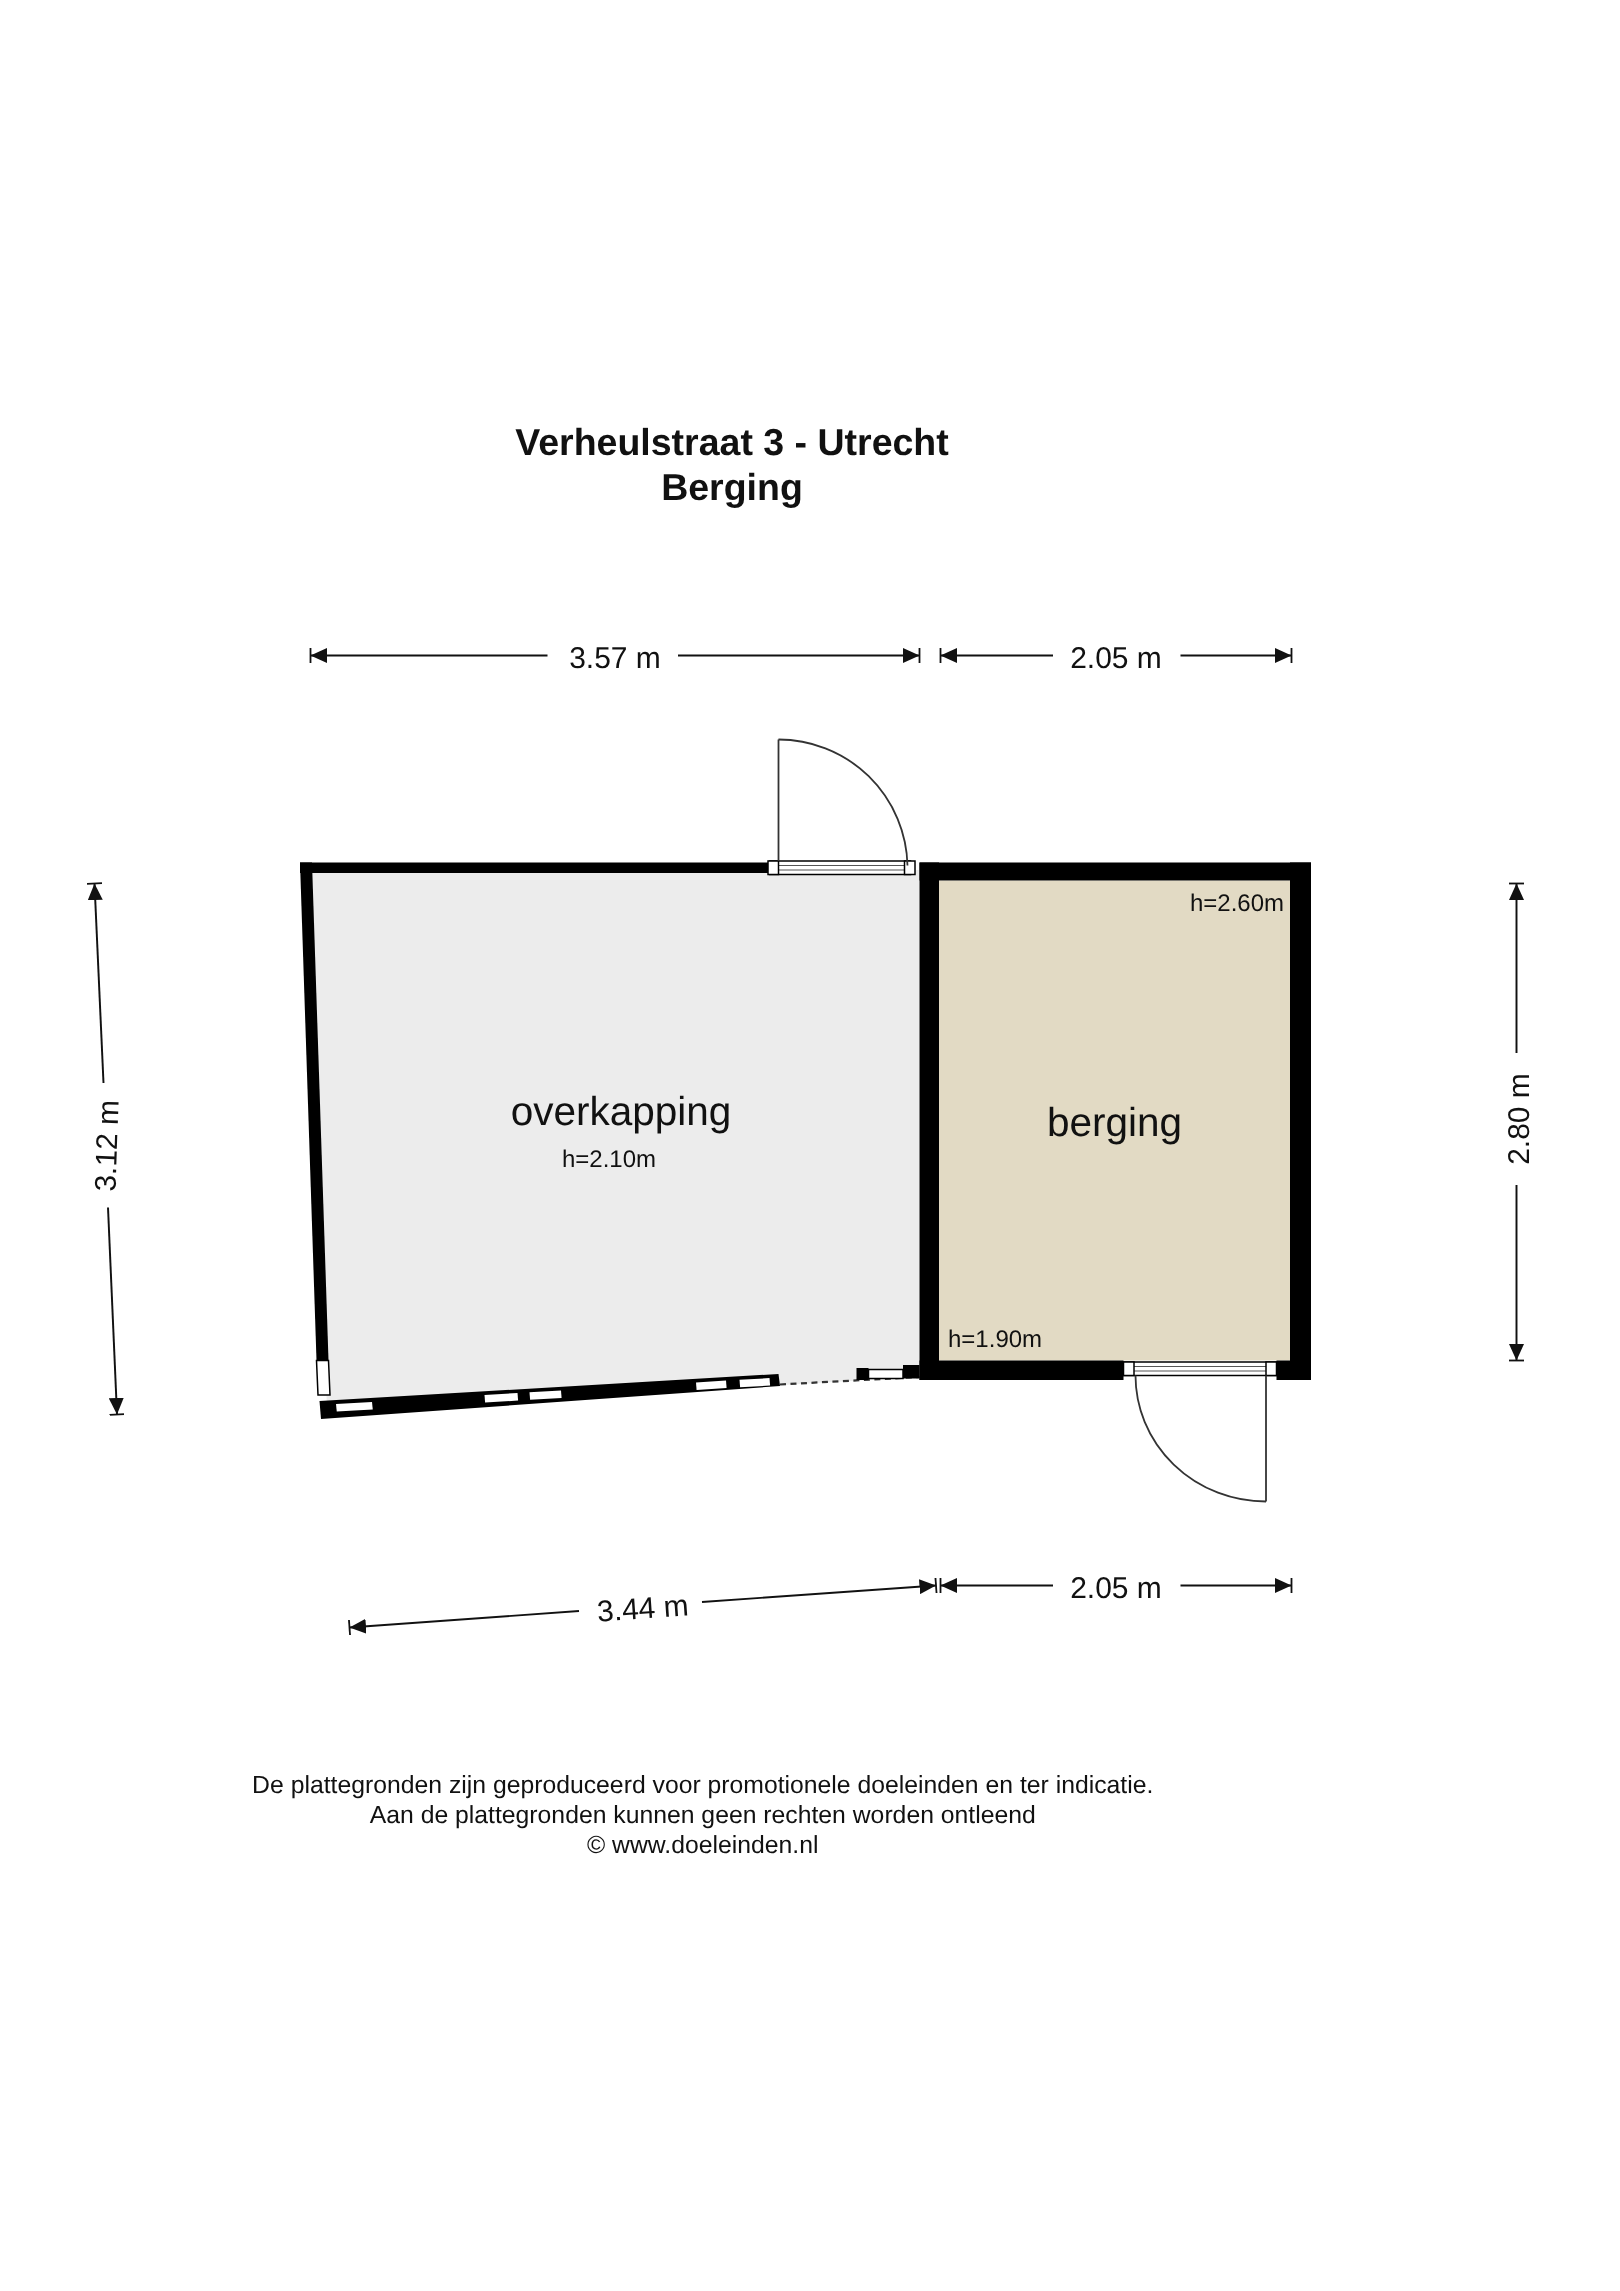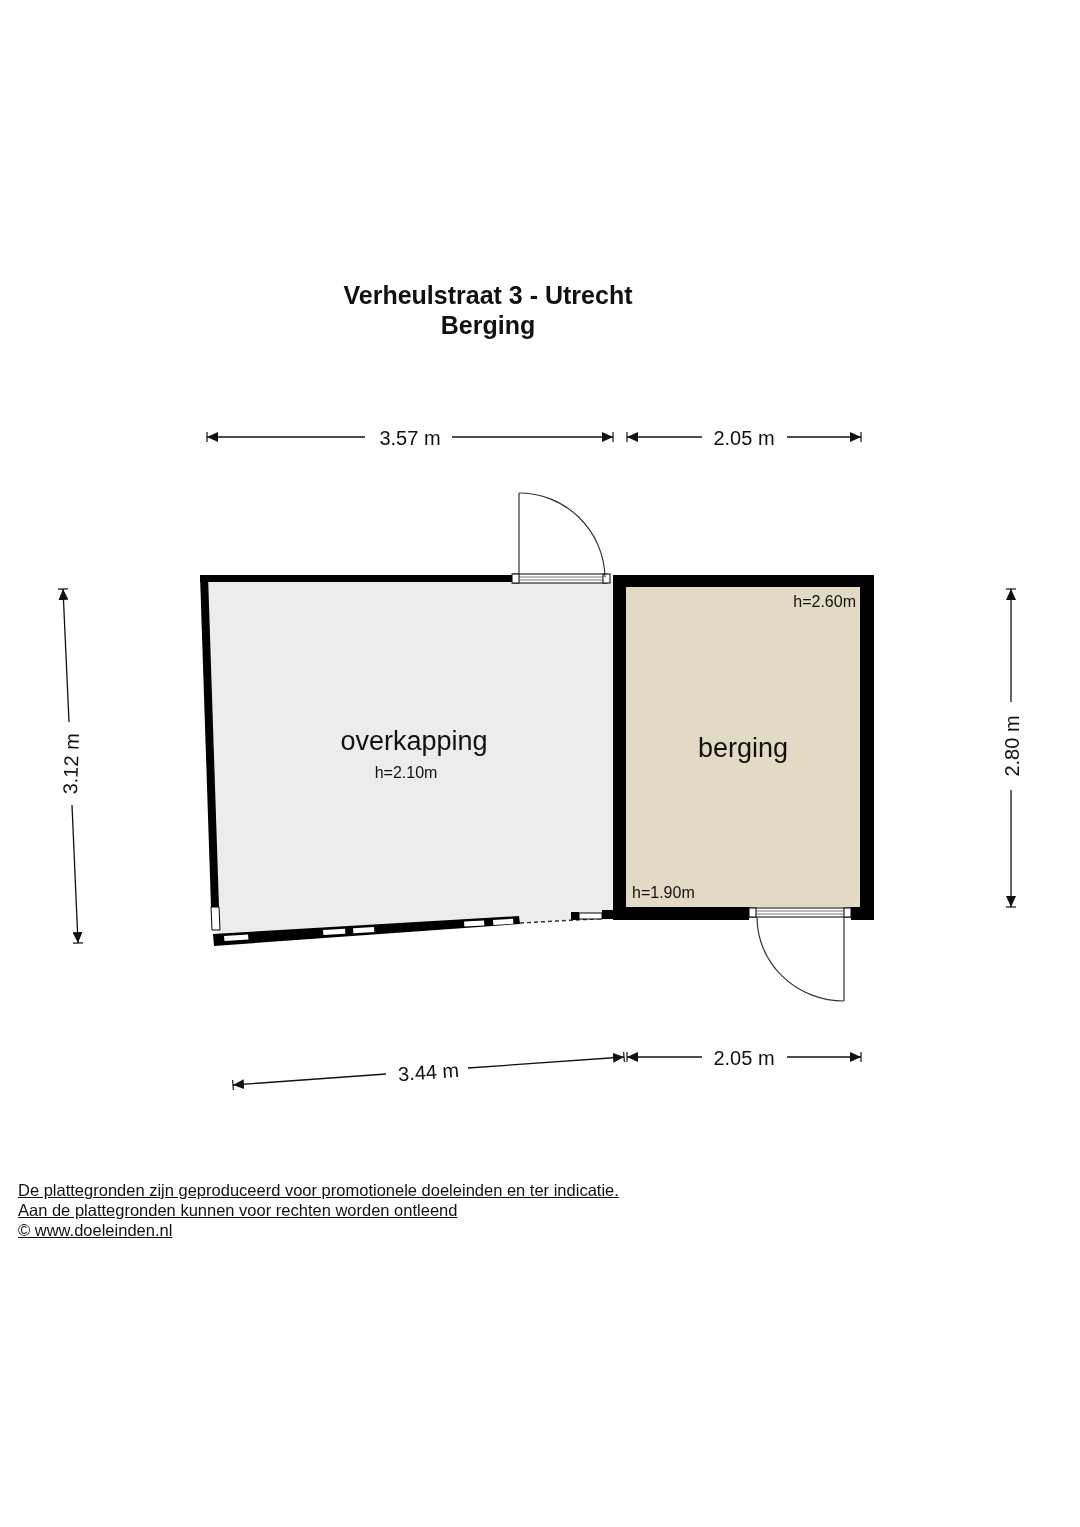--- a/index.html
+++ b/index.html
@@ -3,22 +3,22 @@
   <meta charset="utf-8">
   <style>
     html, body { margin: 0; padding: 0; background: #ffffff; }
     body { width: 1080px; height: 1527px; position: relative; overflow: hidden;
            font-family: "Liberation Sans", sans-serif; color: #111; }
     .title-block { position: absolute; left: 0; width: 988px; top: 280px; text-align: center; }
     .title-line { font-weight: bold; font-size: 25px; line-height: 30px; color: #111; }
     .title-line.l1 { margin-left: -12px; }
     .title-line.l2 { margin-left: -12px; }
     svg.plan { position: absolute; left: 0; top: 0; }
-    .footer { position: absolute; left: 0; width: 919px; top: 1180px; text-align: left;
-              font-size: 16.5px; line-height: 20px; color: #111; text-decoration: underline; }
+    .footer { position: absolute; left: 0; width: 919px; top: 1180px; text-align: center;
+              font-size: 16.5px; line-height: 20px; color: #111; }
     .footer div { margin-left: 18px; }
   </style>
 </head>
 <body>
 
 <div class="title-block">
   <div class="title-line l1">Verheulstraat 3 - Utrecht</div>
   <div class="title-line l2">Berging</div>
 </div>
 
@@ -129,15 +129,15 @@
   </g>
   <g>
     <line x1="627" y1="1057" x2="702" y2="1057" stroke="#111" stroke-width="1.3" marker-start="url(#arrowStart)"></line>
     <line x1="787" y1="1057" x2="861" y2="1057" stroke="#111" stroke-width="1.3" marker-end="url(#arrowEnd)"></line>
     <text x="744" y="1065" font-size="20" text-anchor="middle" fill="#111" font-family="Liberation Sans, sans-serif">2.05 m</text>
   </g>
 </svg>
 
 <div class="footer">
   <div>De plattegronden zijn geproduceerd voor promotionele doeleinden en ter indicatie.</div>
-  <div>Aan de plattegronden kunnen voor rechten worden ontleend</div>
+  <div>Aan de plattegronden kunnen geen rechten worden ontleend</div>
   <div>© www.doeleinden.nl</div>
 </div>
 
 </body></html>

